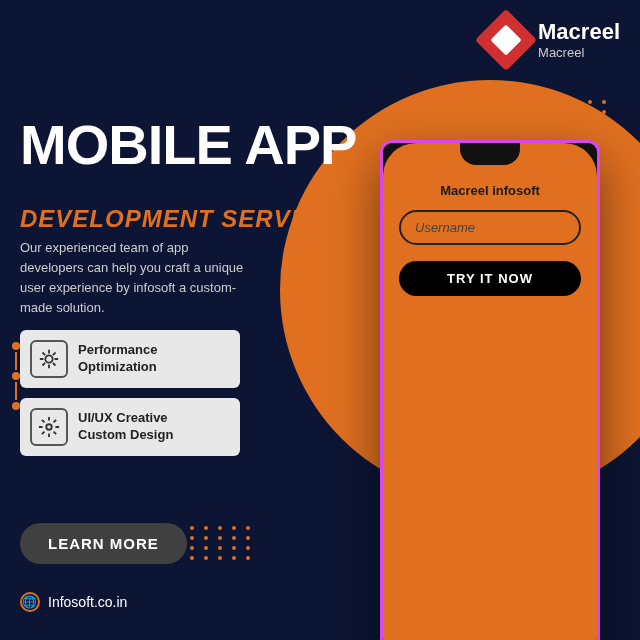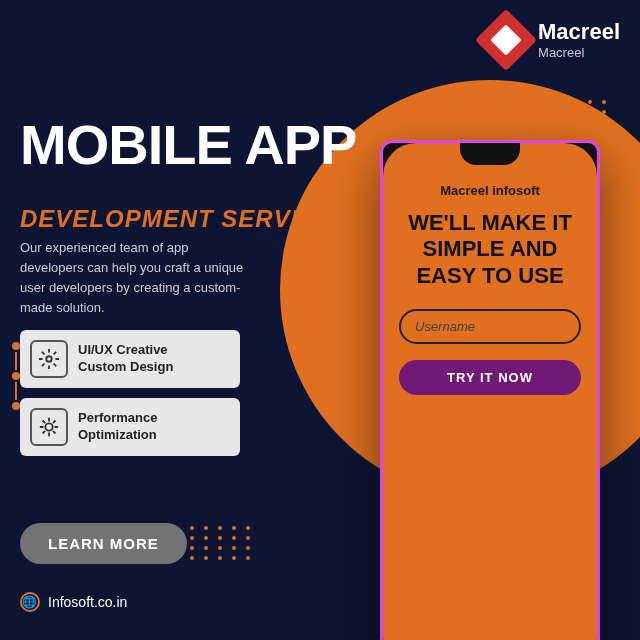--- a/index.html
+++ b/index.html
@@ -211,21 +211,21 @@
       height: 18px;
       background: #e07020;
       margin: 0 auto;
     }
 
     
     .learn-more-btn {
       position: absolute;
       bottom: 76px;
       left: 20px;
-      background: #737373;
+      background: #404040;
       color: white;
       border: none;
       border-radius: 30px;
       padding: 12px 28px;
       font-size: 15px;
       font-weight: 800;
       text-transform: uppercase;
       letter-spacing: 1px;
       cursor: pointer;
     }
@@ -328,21 +328,21 @@
       margin-bottom: 10px;
       outline: none;
     }
 
     .phone-input::placeholder {
       color: #444;
     }
 
     .phone-btn {
       width: 100%;
-      background: #701a75;
+      background: #000000;
       color: white;
       border: none;
       border-radius: 20px;
       padding: 10px;
       font-size: 13px;
       font-weight: 700;
       text-transform: uppercase;
       letter-spacing: 1px;
       margin-top: 6px;
       cursor: pointer;
@@ -420,63 +420,62 @@
       <span class="logo-sub">Macreel</span>
     </div>
   </div>
 
   <div class="main-heading">
     <span>MOBILE APP</span>
   </div>
 
   <div class="sub-heading">DEVELOPMENT SERVICE</div>
 
-  <div class="description">Our experienced team of app developers can help you craft a unique user developers by creating a custom-made solution.</div>
+  <div class="description">Our experienced team of app developers can help you craft a unique user experience by infosoft a custom-made solution.</div>
 
   <div class="vertical-dots">
     <div class="v-dot"></div>
     <div class="v-line"></div>
     <div class="v-dot"></div>
     <div class="v-line"></div>
     <div class="v-dot"></div>
   </div>
 
   <div class="features">
+    <div class="feature-item">
+      <div class="feature-icon">
+        <svg width="22" height="22" viewBox="0 0 24 24" fill="none" stroke="#333" stroke-width="2">
+          <path d="M12 2v4M12 18v4M4.93 4.93l2.83 2.83M16.24 16.24l2.83 2.83M2 12h4M18 12h4M4.93 19.07l2.83-2.83M16.24 7.76l2.83-2.83"></path>
+          <circle cx="12" cy="12" r="4"></circle>
+        </svg>
+      </div>
+      <div class="feature-text">Performance Optimization</div>
+    </div>
     <div class="feature-item">
       <div class="feature-icon">
         <svg width="22" height="22" viewBox="0 0 24 24" fill="none" stroke="#333" stroke-width="2">
           <circle cx="12" cy="12" r="3"></circle>
           <path d="M12 1v4M12 19v4M4.22 4.22l2.83 2.83M16.95 16.95l2.83 2.83M1 12h4M19 12h4M4.22 19.78l2.83-2.83M16.95 7.05l2.83-2.83"></path>
         </svg>
       </div>
       <div class="feature-text">UI/UX Creative<br>Custom Design</div>
     </div>
-    <div class="feature-item">
-      <div class="feature-icon">
-        <svg width="22" height="22" viewBox="0 0 24 24" fill="none" stroke="#333" stroke-width="2">
-          <path d="M12 2v4M12 18v4M4.93 4.93l2.83 2.83M16.24 16.24l2.83 2.83M2 12h4M18 12h4M4.93 19.07l2.83-2.83M16.24 7.76l2.83-2.83"></path>
-          <circle cx="12" cy="12" r="4"></circle>
-        </svg>
-      </div>
-      <div class="feature-text">Performance Optimization</div>
-    </div>
   </div>
 
   <button class="learn-more-btn">LEARN MORE</button>
 
   <div class="website">
     <div class="globe-icon">🌐</div>
     <span>Infosoft.co.in</span>
   </div>
 
   <div class="phone-wrapper">
     <div class="phone-outer">
       <div class="phone-notch"></div>
       <div class="phone-screen">
         <div class="phone-brand">Macreel infosoft</div>
-        <div class="phone-headline">WE'LL MAKE IT SIMPLE AND EASY TO USE</div>
         <input class="phone-input" type="text" placeholder="Username" style="">
         <button class="phone-btn">TRY IT NOW</button>
       </div>
     </div>
   </div>
 
 </div>
 
 </body></html>

